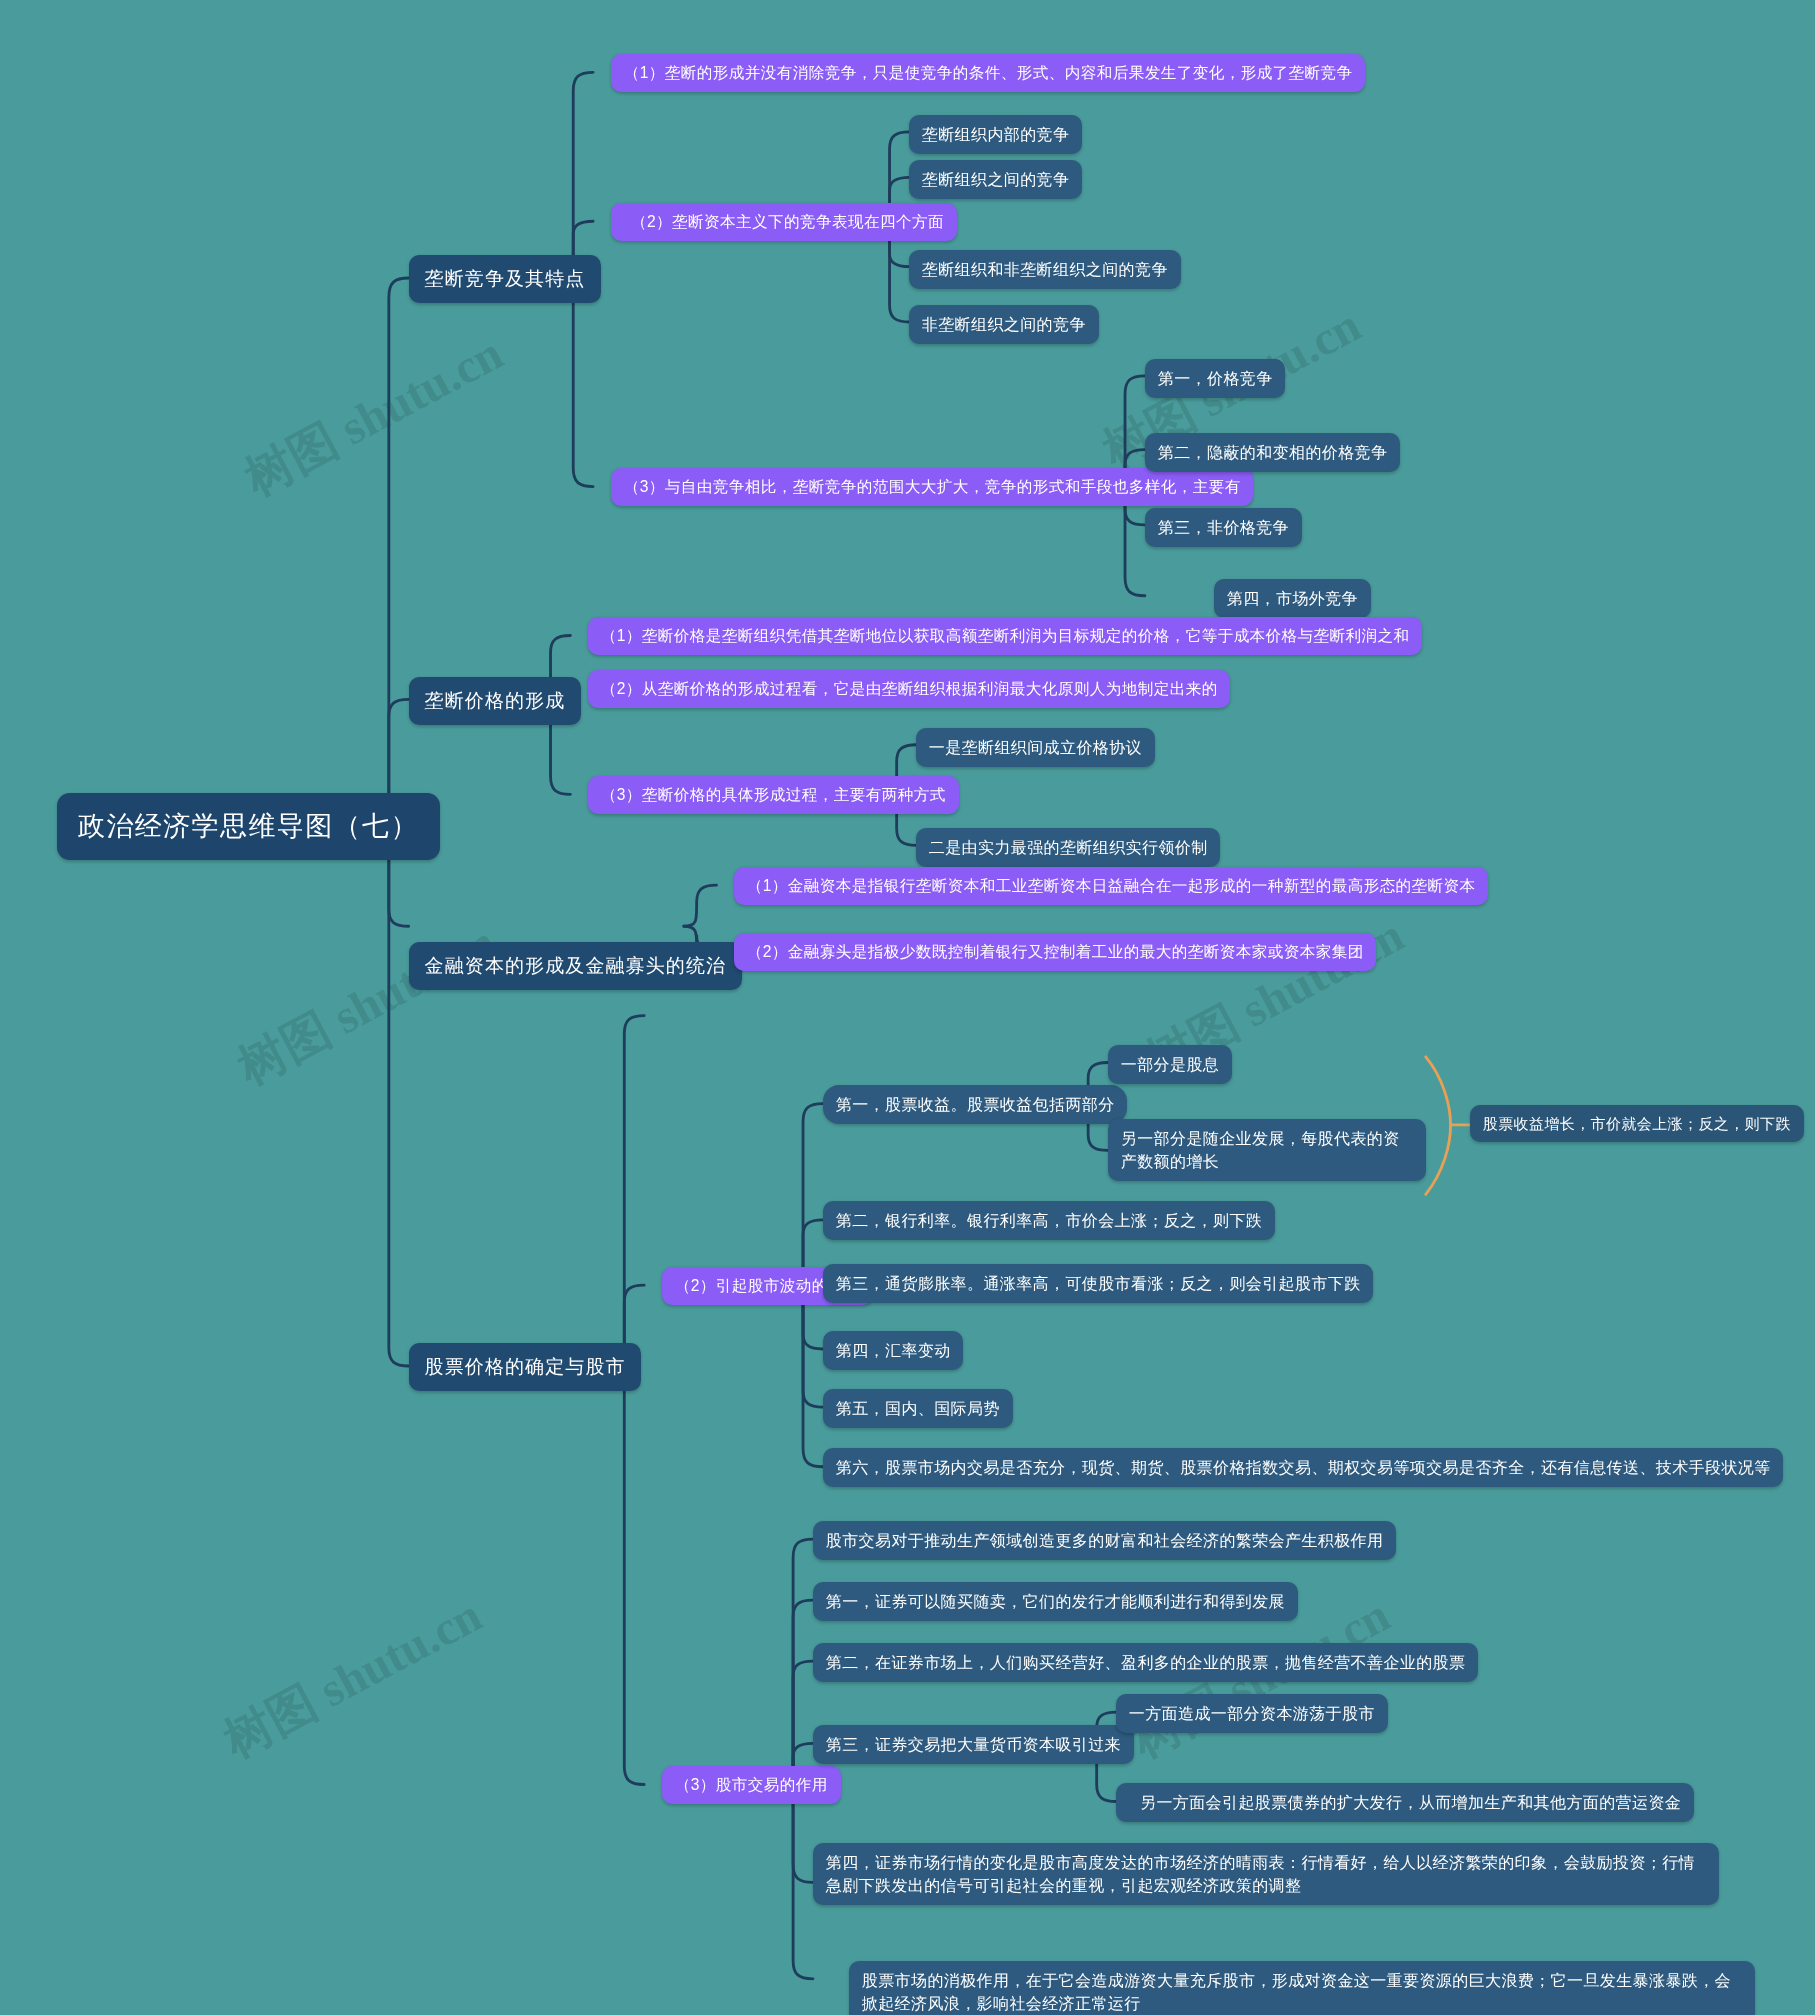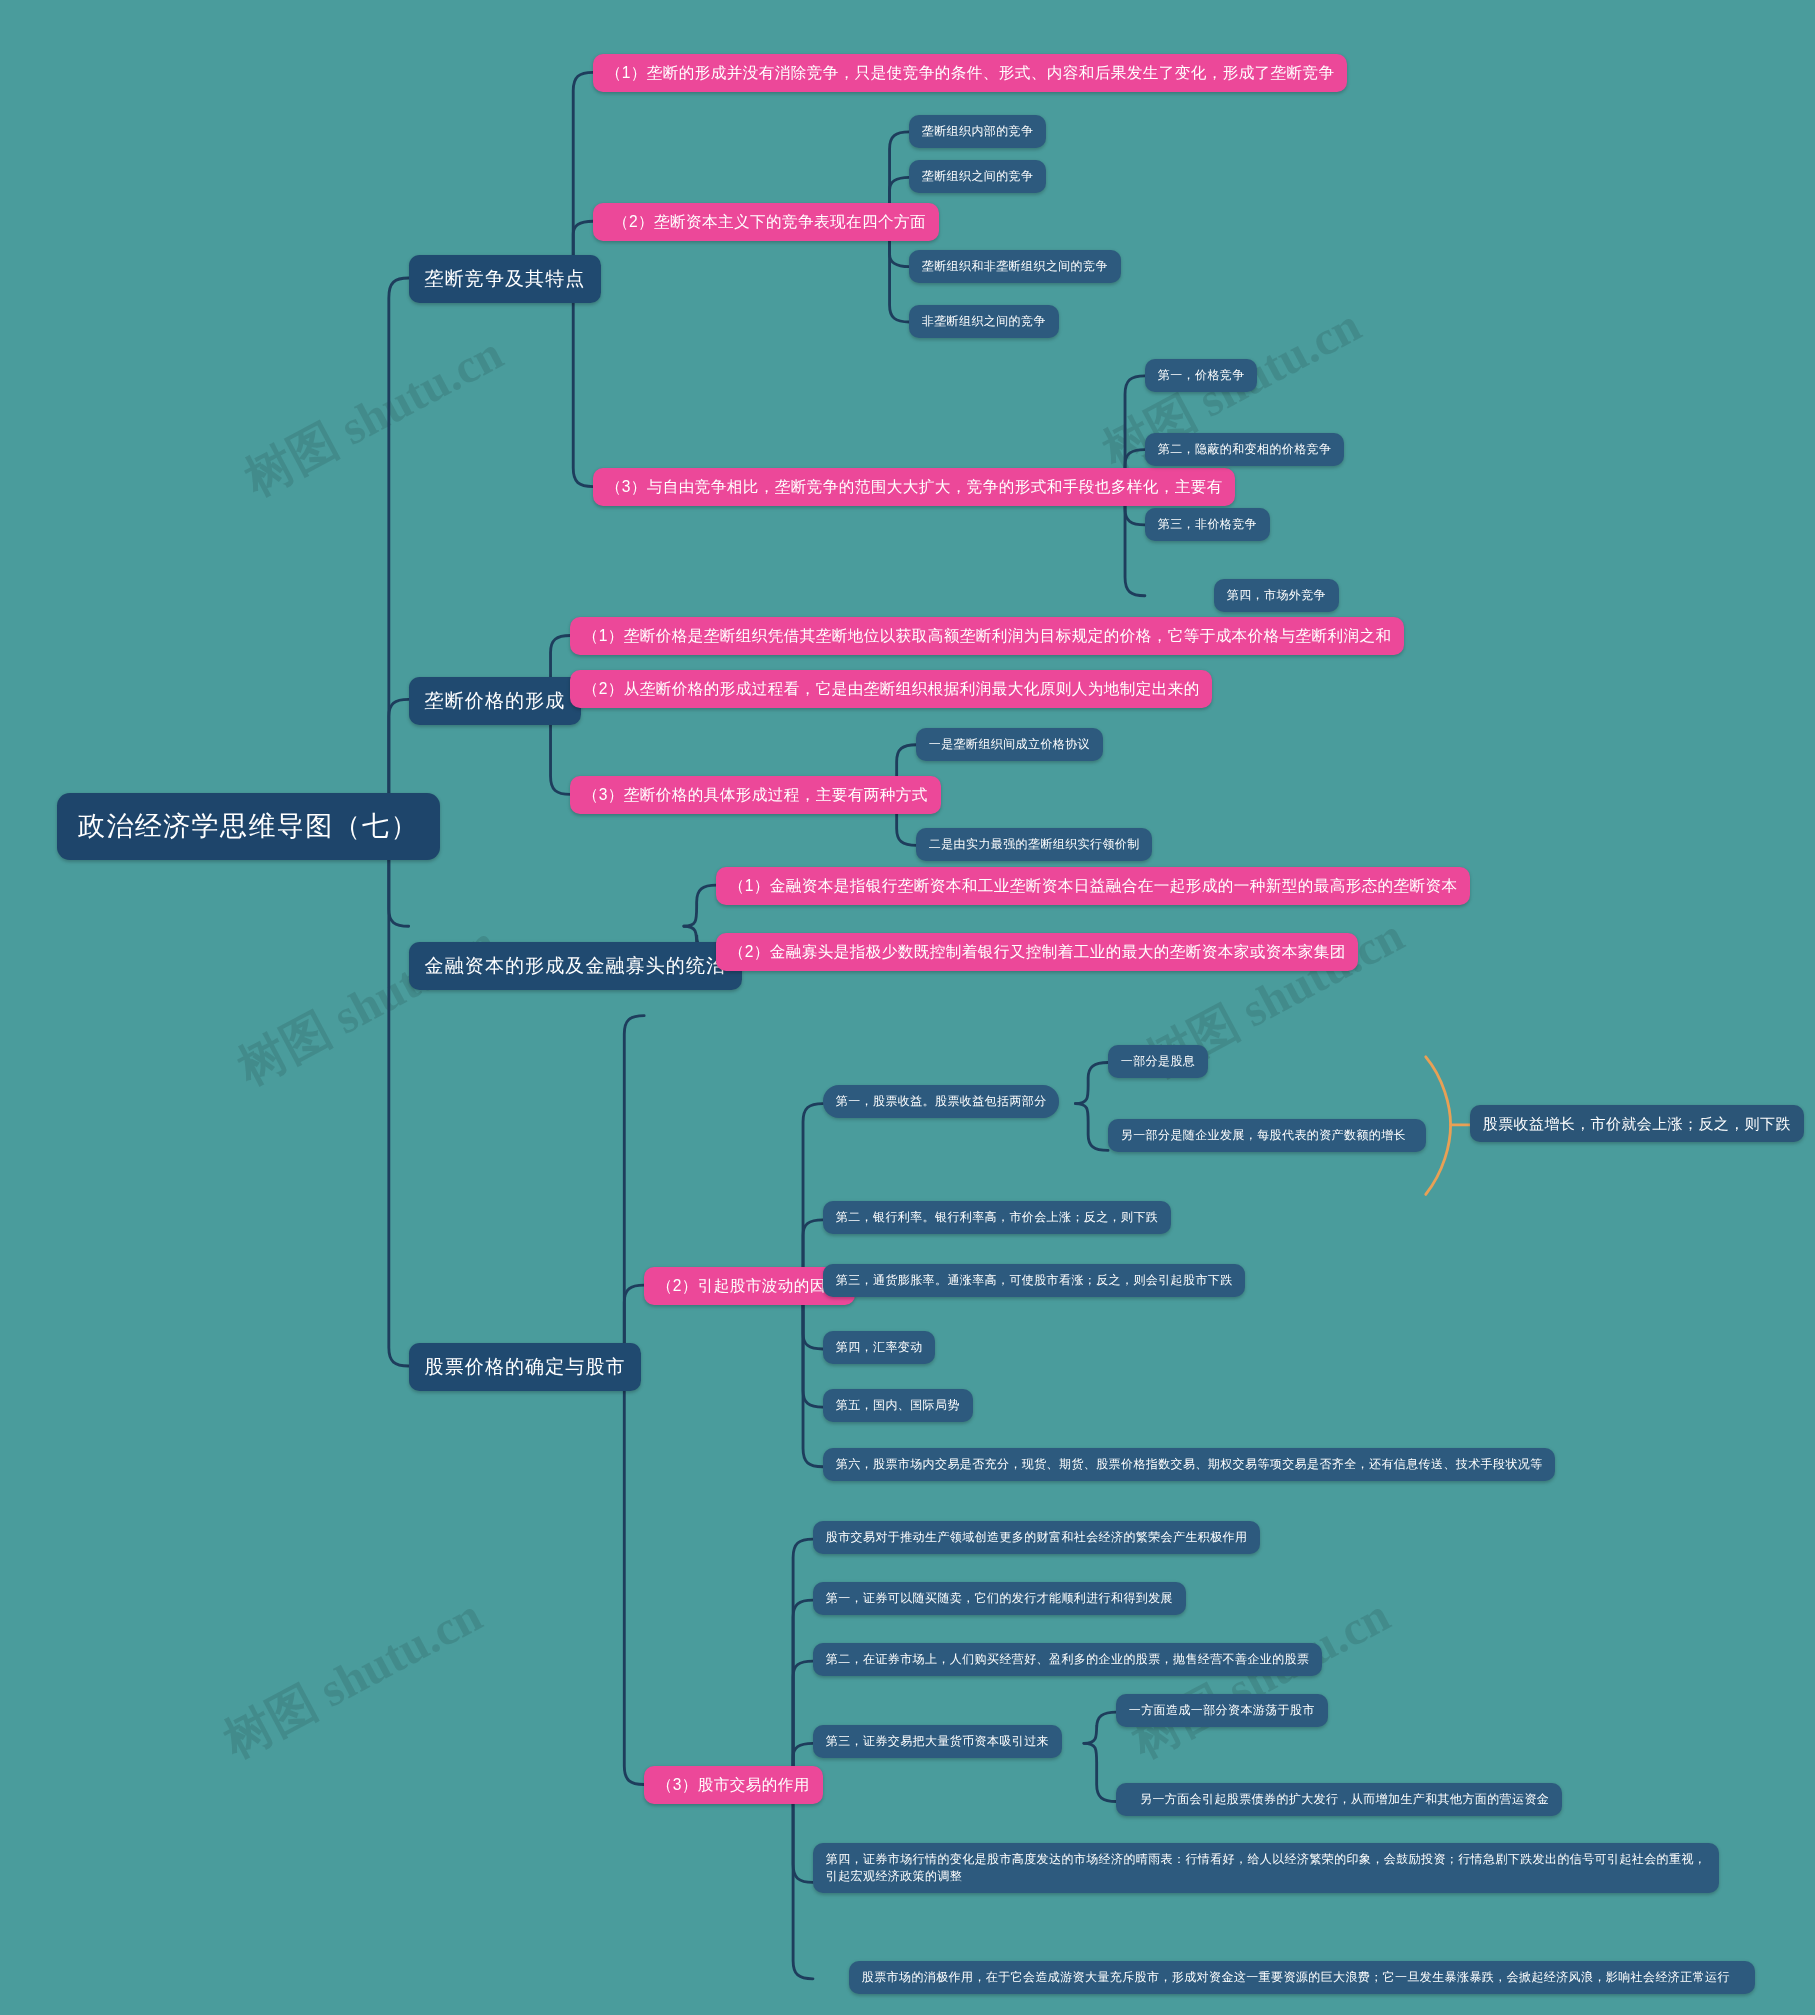--- a/index.html
+++ b/index.html
@@ -34,22 +34,22 @@
     border-radius: 12.8px;
     letter-spacing: 1.4px;
   }
   .node.lvl1 {
     background: #204a70;
     font-size: 19px;
     padding: 10px 15.6px;
     border-radius: 10.6px;
     letter-spacing: 1.1px;
   }
-  .node.lvl2 { background:#ec4899; font-size: 15.6px; }
-  .node.lvl3 { background:#2d5a7e; font-size: 12px; }
+  .node.lvl2 { background:#8b5cf6; font-size: 15.6px; margin-left: 18px; }
+  .node.lvl3 { background:#2d5a7e; font-size: 16px; }
   .node.summary { background:#2b5577; font-size:15px; }
   .wm {
     position:absolute;
     color: rgba(60,125,125,.55);
     font-size: 48px;
     font-family: "Liberation Serif", "DejaVu Serif", serif;
     transform: rotate(-28deg);
     transform-origin: left top;
     user-select:none;
     pointer-events:none;

